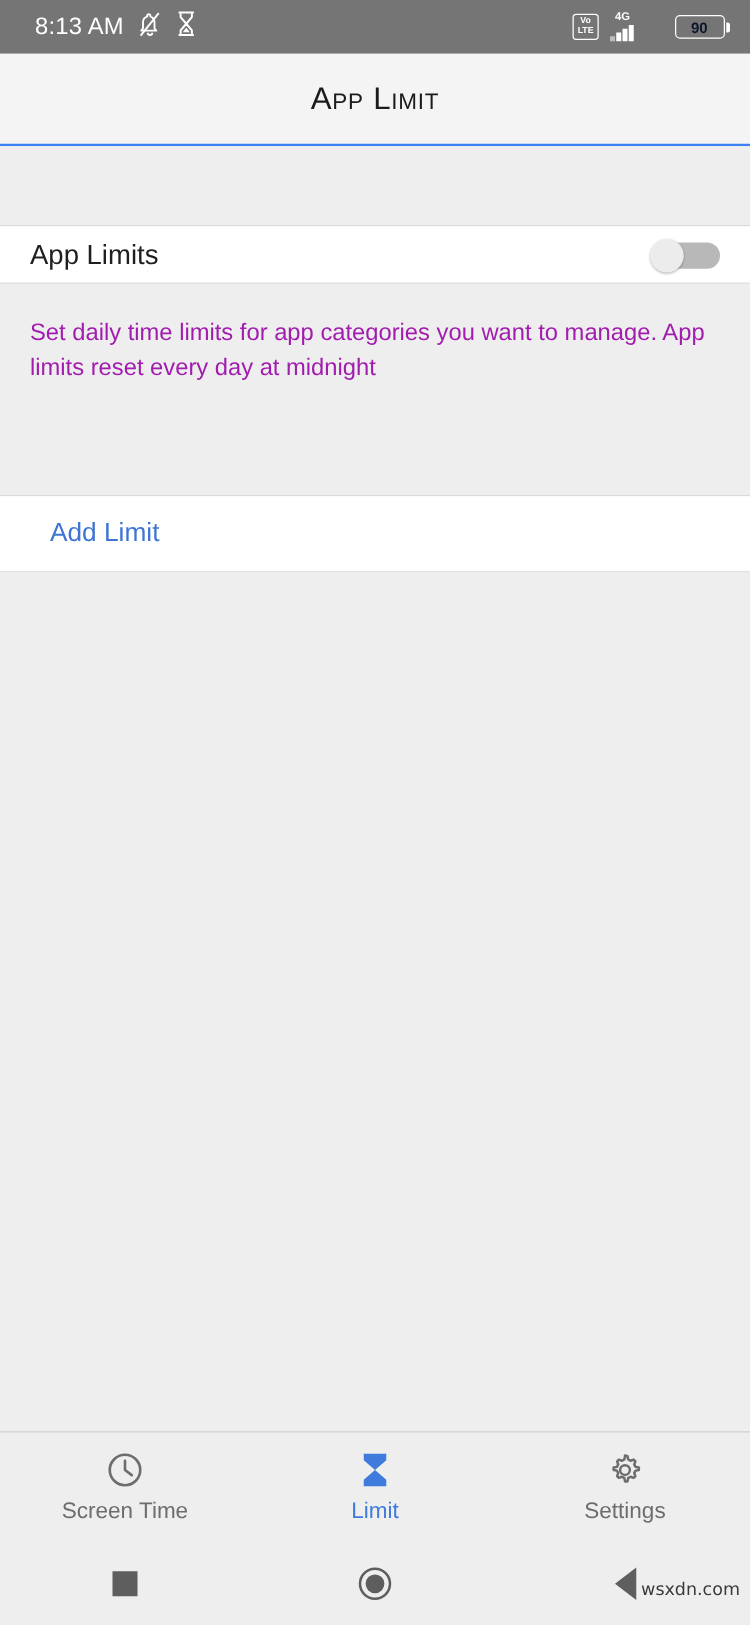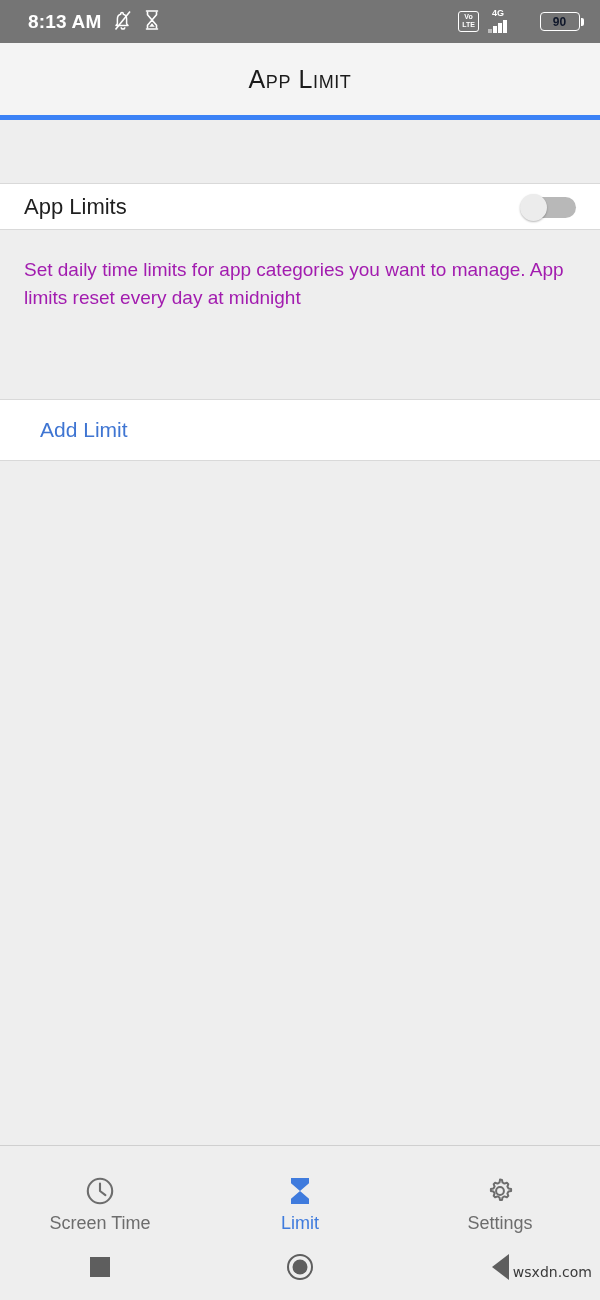--- a/index.html
+++ b/index.html
@@ -34,21 +34,21 @@
     flex: 0 0 auto;
   }
   .status-left {
     display: flex;
     align-items: center;
     gap: 11px;
   }
   .status-clock {
     color: #ffffff;
     font-size: 19px;
-    font-weight: bold;
+    font-weight: normal;
     letter-spacing: 0.2px;
     line-height: 1;
   }
   .status-right {
     display: flex;
     gap: 9px;
   }
   .volte-box {
     width: 21px;
     height: 21px;
@@ -119,21 +119,21 @@
     height: 8px;
     background: #ffffff;
     border-radius: 0 2px 2px 0;
     margin-left: 1.5px;
   }
 
   
   .app-header {
     height: 72px;
     background: #f4f4f4;
-    border-bottom: 5px solid #3b82f6;
+    border-bottom: 2px solid #3b82f6;
     display: flex;
     align-items: center;
     justify-content: center;
     flex: 0 0 auto;
   }
   .app-title {
     font-size: 25px;
     color: #1b1b1b;
     font-variant: small-caps;
     letter-spacing: 0.6px;
@@ -228,21 +228,21 @@
     flex: 1 1 auto;
     background: #eeeeee;
   }
 
   
   .tab-bar {
     height: 88px;
     background: #eeeeee;
     border-top: 1px solid #cfcfcf;
     display: flex;
-    align-items: flex-end;
+    align-items: center;
     flex: 0 0 auto;
   }
   .tab {
     flex: 1 1 0;
     display: flex;
     flex-direction: column;
     align-items: center;
     justify-content: center;
     gap: 7px;
   }

